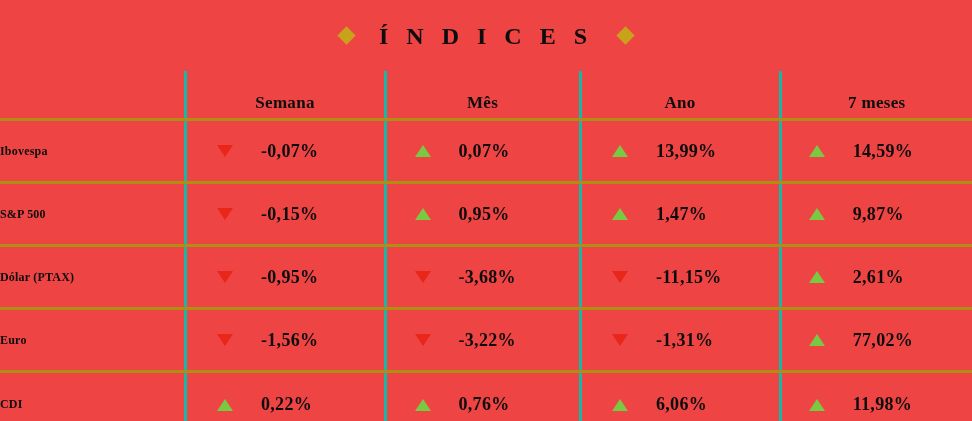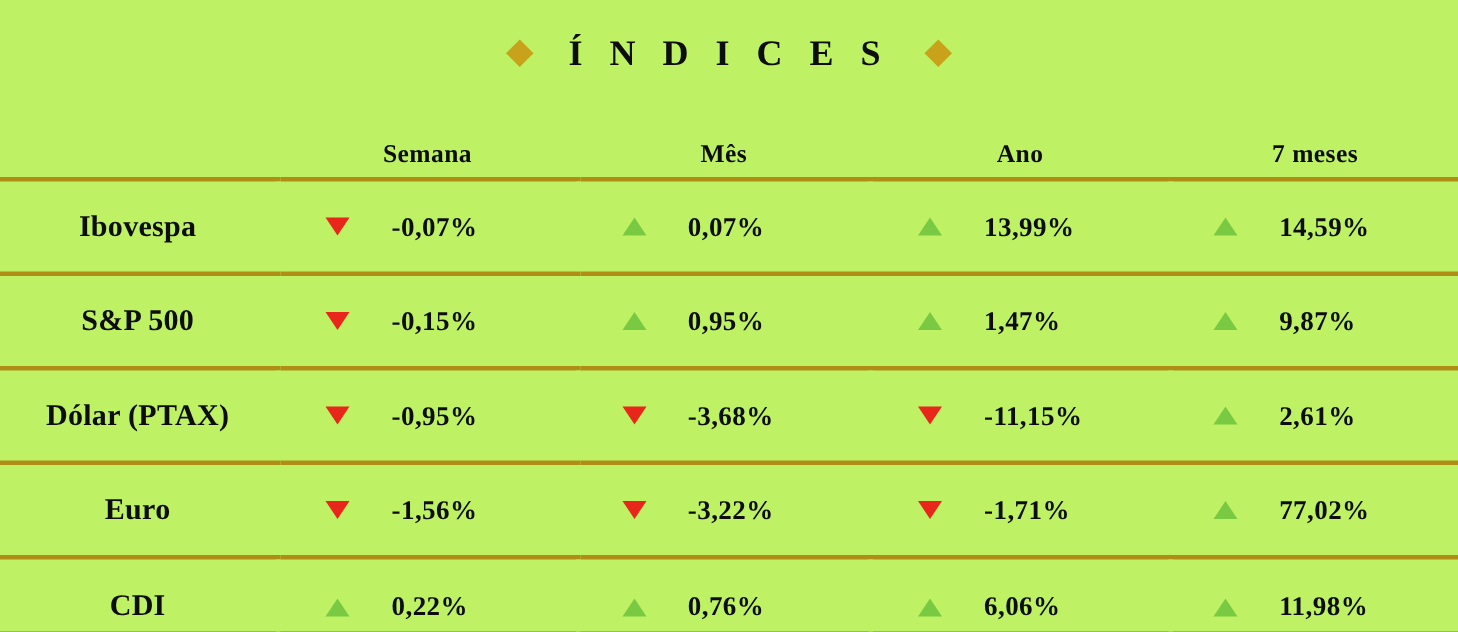--- a/index.html
+++ b/index.html
@@ -11,21 +11,21 @@
     height: 421px;
     background: #47704b;
     font-family: "Liberation Sans", sans-serif;
     overflow: hidden;
   }
 
   .board {
     position: relative;
     width: 972px;
     height: 421px;
-    background: #bef264;
+    background: #ef4444;
     box-sizing: border-box;
   }
 
   
   .title-bar {
     position: absolute;
     top: 0;
     left: 0;
     width: 972px;
     height: 71px;
@@ -68,21 +68,21 @@
 
   .tbl tr { }
 
   .tbl th, .tbl td {
     padding: 0;
     margin: 0;
     border-bottom: 3px solid #b08d14;
     vertical-align: middle;
   }
   .tbl th.cell-div, .tbl td.cell-div {
-    border-left: 3px solid #bef264;
+    border-left: 3px solid #14b8a6;
   }
 
   .tbl thead th {
     height: 47px;
   }
   .tbl tbody td {
     height: 60px;
   }
   .tbl tbody tr:last-child td {
     height: 63px;
@@ -94,24 +94,23 @@
     font-family: "Liberation Serif", serif;
     font-weight: bold;
     font-size: 17px;
     color: #0d0d0d;
     letter-spacing: 0.3px;
     padding-top: 16px;
   }
 
   .row-label {
     display: block;
-    text-align: center;
     font-family: "Liberation Serif", serif;
     font-weight: bold;
-    font-size: 20px;
+    font-size: 12px;
     color: #0d0d0d;
     letter-spacing: 0.2px;
   }
 
   .val-wrap {
     display: flex;
     align-items: center;
     justify-content: center;
     gap: 28px;
     padding-right: 6px;
@@ -281,21 +280,21 @@
         </td>
         <td class="cell-div">
           <div class="val-wrap">
             <span class="tri down"></span>
             <span class="val-txt">-3,22%</span>
           </div>
         </td>
         <td class="cell-div">
           <div class="val-wrap">
             <span class="tri down"></span>
-            <span class="val-txt">-1,71%</span>
+            <span class="val-txt">-1,31%</span>
           </div>
         </td>
         <td class="cell-div">
           <div class="val-wrap">
             <span class="tri up"></span>
             <span class="val-txt">77,02%</span>
           </div>
         </td>
       </tr>
 

